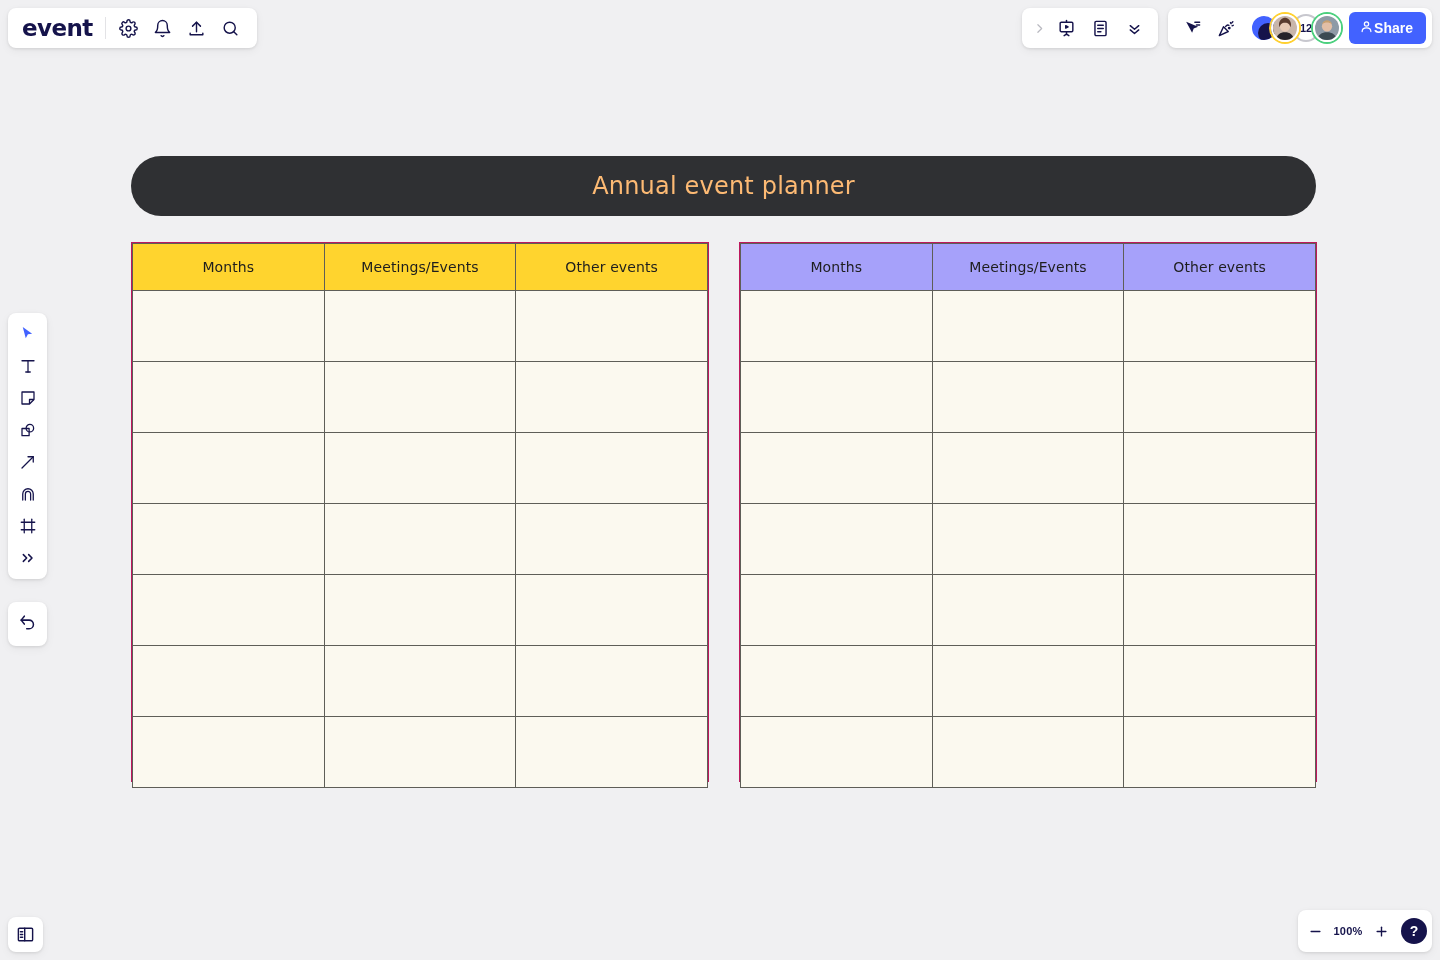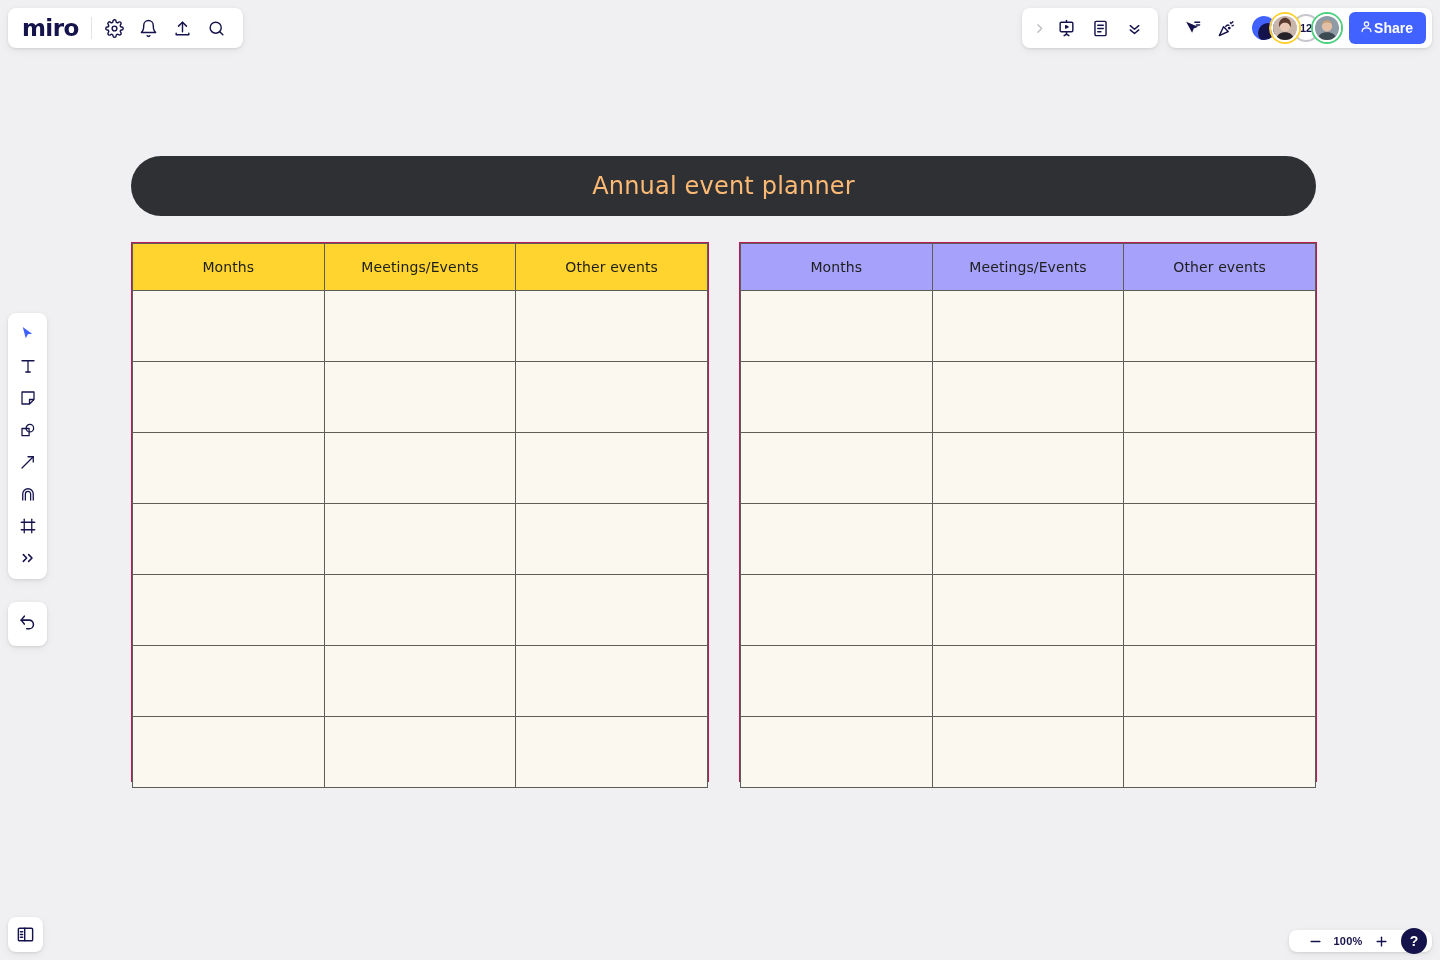--- a/index.html
+++ b/index.html
@@ -92,24 +92,24 @@
   
   .panel-toggle {
     position:absolute; left:8px; bottom:8px;
     width:35px; height:35px; background:#fff; border-radius:8px;
     box-shadow:0 1px 3px rgba(0,0,0,.10), 0 3px 10px rgba(0,0,0,.05);
     display:flex; align-items:center; justify-content:center; cursor:pointer; color:#15134B;
   }
 
   
   .zoombar {
-    position:absolute; right:8px; bottom:8px; height:22px;
+    position:absolute; right:8px; bottom:8px; height:42px;
     background:#fff; border-radius:8px;
     box-shadow:0 1px 3px rgba(0,0,0,.10), 0 3px 10px rgba(0,0,0,.05);
-    display:flex; align-items:center; gap:4px; padding:0 5px 0 14px;
+    display:flex; align-items:center; gap:4px; padding:0 5px 0 5px;
   }
   .zbtn { width:24px; height:24px; display:flex; align-items:center; justify-content:center;
           color:#15134B; cursor:pointer; border-radius:4px; }
   .zlevel { font-size:11px; font-weight:700; color:#15134B; min-width:34px; text-align:center;
             letter-spacing:.2px; }
   .help-btn {
     width:26px; height:26px; border-radius:50%; background:#15134B; color:#fff;
     display:flex; align-items:center; justify-content:center;
     font-size:14px; font-weight:700; cursor:pointer; margin-left:4px;
   }
@@ -138,21 +138,21 @@
 
   #tbl-left  { left:131px; top:242px; width:578px; height:540px; }
   #tbl-right { left:739px; top:242px; width:578px; height:540px; }
 </style>
 </head>
 <body>
 
 <div id="app">
 
   <div class="tl-bar">
-    <div class="miro-logo">miro</div>
+    <div class="miro-logo">event</div>
     <div class="tl-div"></div>
 
     <div class="ico-btn">
       <svg width="19" height="19" viewBox="0 0 24 24" fill="none" stroke="currentColor" stroke-width="1.8" stroke-linecap="round" stroke-linejoin="round">
         <circle cx="12" cy="12" r="3"></circle>
         <path d="M19.4 15a1.65 1.65 0 0 0 .33 1.82l.06.06a2 2 0 1 1-2.83 2.83l-.06-.06a1.65 1.65 0 0 0-1.82-.33 1.65 1.65 0 0 0-1 1.51V21a2 2 0 1 1-4 0v-.09A1.65 1.65 0 0 0 9 19.4a1.65 1.65 0 0 0-1.82.33l-.06.06a2 2 0 1 1-2.83-2.83l.06-.06A1.65 1.65 0 0 0 4.6 15a1.65 1.65 0 0 0-1.51-1H3a2 2 0 1 1 0-4h.09A1.65 1.65 0 0 0 4.6 9a1.65 1.65 0 0 0-.33-1.82l-.06-.06a2 2 0 1 1 2.83-2.83l.06.06A1.65 1.65 0 0 0 9 4.6a1.65 1.65 0 0 0 1-1.51V3a2 2 0 1 1 4 0v.09a1.65 1.65 0 0 0 1 1.51 1.65 1.65 0 0 0 1.82-.33l.06-.06a2 2 0 1 1 2.83 2.83l-.06.06A1.65 1.65 0 0 0 19.4 9a1.65 1.65 0 0 0 1.51 1H21a2 2 0 1 1 0 4h-.09a1.65 1.65 0 0 0-1.51 1z"></path>
       </svg>
     </div>
 
     <div class="ico-btn">

